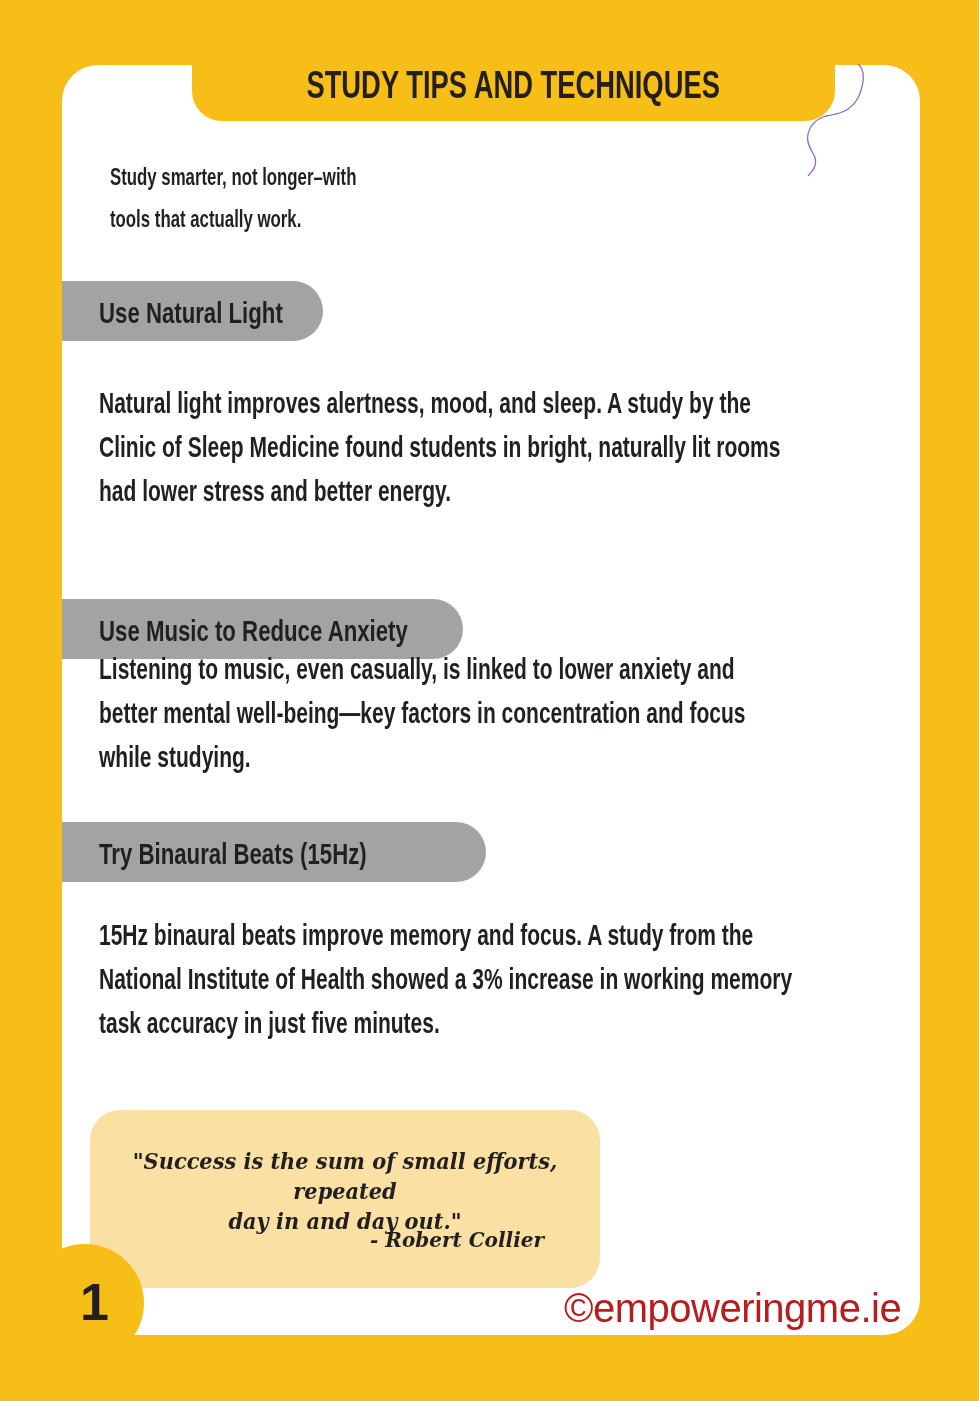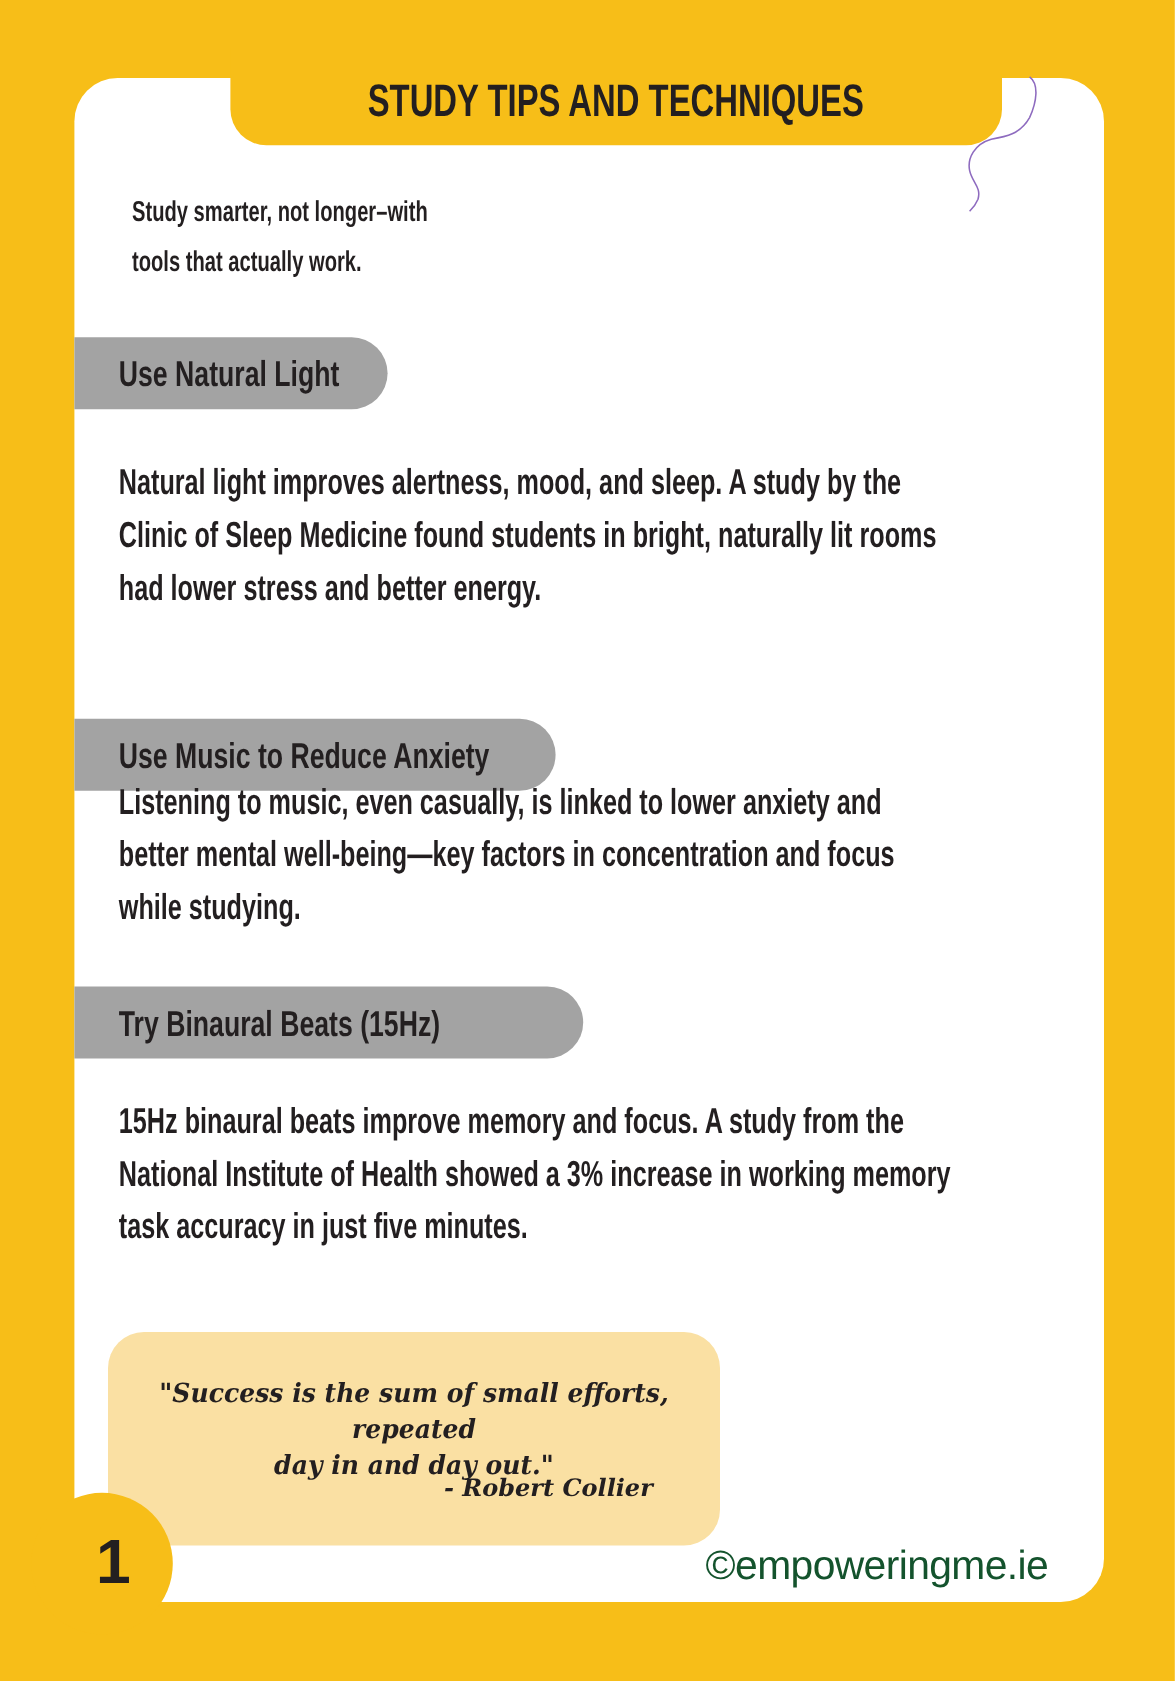--- a/index.html
+++ b/index.html
@@ -63,22 +63,22 @@
   }
   .num-circle {
     position:absolute; left:26px; top:1244px; width:118px; height:118px;
     background:#F7BE18; border-radius:50%;
   }
   .num {
     position:absolute; left:80px; top:1276px;
     font-weight:bold; font-size:52px; line-height:52px; color:#231F20;
   }
   .copyright {
-    position:absolute; left:588px; top:1286px;
-    font-size:34px; color:#14532d; letter-spacing:-0.5px;
+    position:absolute; left:564px; top:1286px;
+    font-size:40px; color:#b91c1c; letter-spacing:-0.5px;
   }
 </style>
 </head>
 <body>
 
 <div class="card"></div>
 
 <div class="tab">
   <span class="cond tab-title">STUDY TIPS AND TECHNIQUES</span>
 </div>

